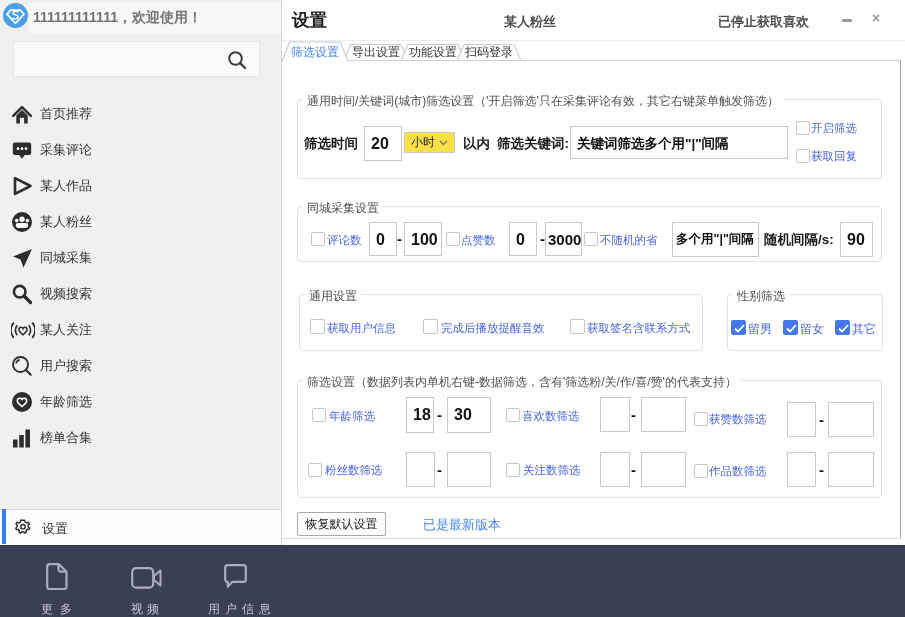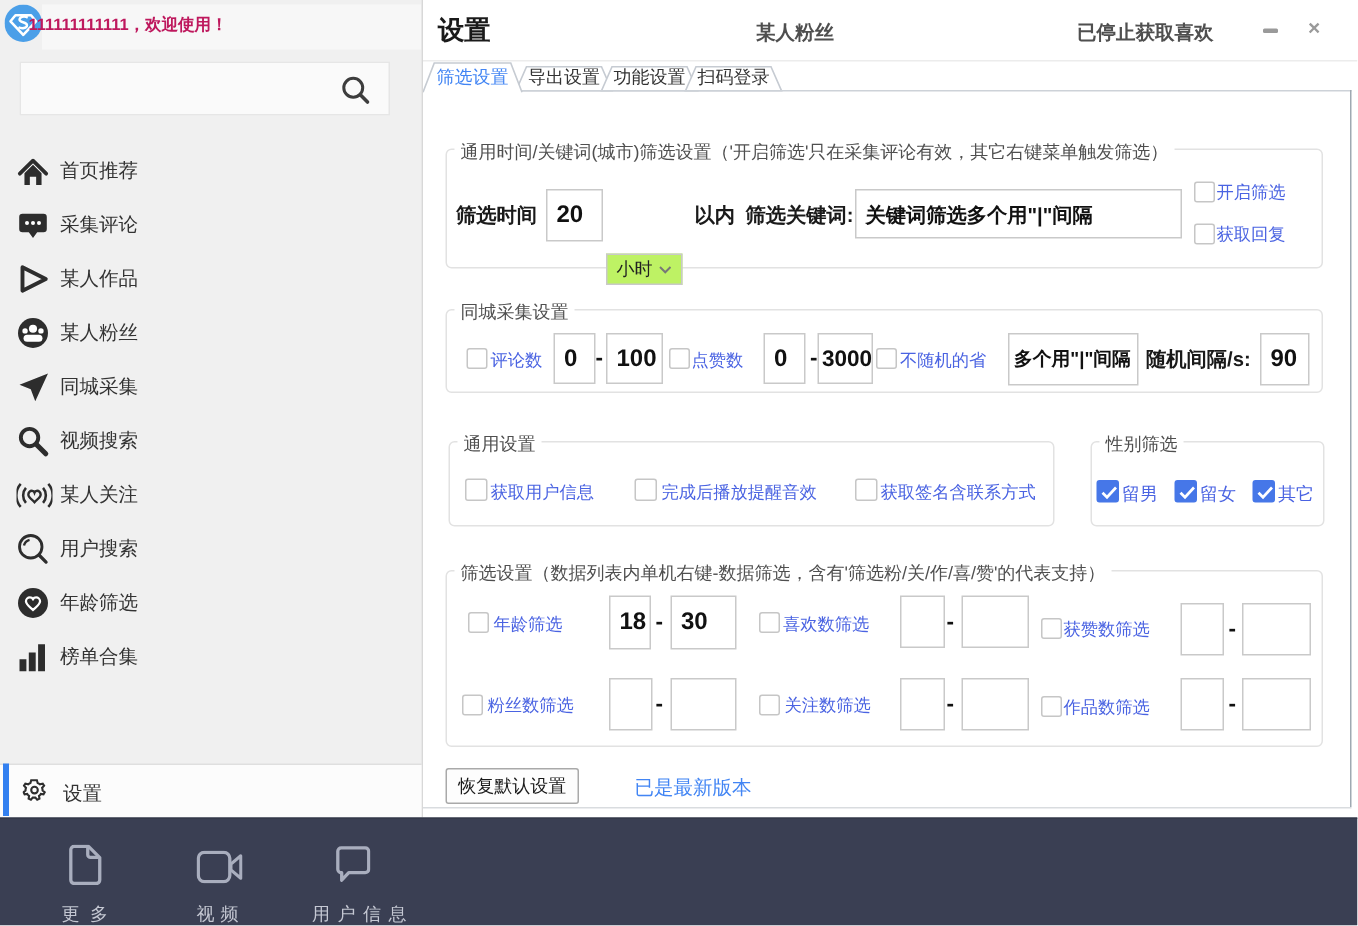--- a/index.html
+++ b/index.html
@@ -7,21 +7,21 @@
   font-family:"Liberation Sans",sans-serif; }
 .app { position:relative; width:905px; height:617px; }
 .abs { position:absolute; }
 
 
 .side { position:absolute; left:0; top:0; width:281px; height:545px; background:#f0f0f0; }
 .sideSep { position:absolute; left:0; top:509px; width:281px; height:1px; background:#dfdfdf; }
 .setRow { position:absolute; left:0; top:510px; width:281px; height:35px; background:#fcfcfc; }
 .blueStrip { position:absolute; left:2px; top:509px; width:4px; height:35px; background:#3380f0; }
 .vline { position:absolute; left:281px; top:0; width:1px; height:545px; background:#d8d8d8; }
-.titleTxt { position:absolute; left:19px; top:9px; font-size:11px; font-weight:bold; color:#be185d; }
+.titleTxt { position:absolute; left:33px; top:9px; font-size:14px; font-weight:bold; color:#737373; }
 .searchBox { position:absolute; left:13px; top:41px; width:247px; height:36px; background:#fafafa; border:1px solid #e6e6e6; }
 .mi { position:absolute; left:0; width:281px; height:36px; }
 .mi svg { position:absolute; left:11px; top:7px; }
 .mi .lbl { position:absolute; left:40px; top:50%; transform:translateY(-50%); font-size:13px; color:#333; }
 
 
 .rp { position:absolute; left:282px; top:0; width:623px; height:545px; background:#fff; }
 .rtitle { position:absolute; left:10px; top:8px; font-size:17.5px; font-weight:bold; color:#1a1a1a; }
 .rstat { position:absolute; top:13px; font-size:13px; font-weight:bold; color:#4f4f4f; }
 .titleLine { position:absolute; left:0; top:40px; width:623px; height:1px; background:#ececec; }
@@ -36,21 +36,21 @@
 
 .cb { position:absolute; width:14px; height:14px; background:#fff; border:1px solid #c6c6c6; border-radius:2px; }
 .cb.big { width:15px; height:15px; }
 .cb.on { background:#4677e8; border-color:#4677e8; }
 .cb.on svg { position:absolute; left:1px; top:2px; }
 .cbl { position:absolute; font-size:11.5px; color:#4a63e2; white-space:nowrap; }
 .blab { position:absolute; font-size:13.5px; font-weight:bold; color:#1a1a1a; white-space:nowrap; }
 .inp { position:absolute; background:#fff; border:1px solid #c9c9c9; font-weight:bold; color:#111; font-size:16px; line-height:33px; padding-left:6px; white-space:nowrap; overflow:hidden; }
 .inp.small { font-size:13.5px; }
 .dash { position:absolute; font-weight:bold; color:#111; font-size:15px; }
-.sel { position:absolute; background:#bef264; border:1px solid #c9c9c9; font-size:12px; color:#222; line-height:19px; padding-left:6px;margin-top:37px; }
+.sel { position:absolute; background:#fde047; border:1px solid #c9c9c9; font-size:12px; color:#222; line-height:19px; padding-left:6px; }
 .sel .chev { position:absolute; right:6px; top:7px; }
 
 .btnReset { position:absolute; left:15px; top:512px; width:89px; height:24px; border:1px solid #a9a9a9; border-radius:2px; background:#fdfdfd; font-size:12px; color:#1a1a1a; text-align:center; line-height:22px; }
 .newest { position:absolute; left:141px; top:516px; font-size:13px; color:#4285f4; }
 
 
 .bbar { position:absolute; left:0; top:545px; width:905px; height:72px; background:#3a3f53; border-top:1px solid #333849; }
 .bbar .blb { position:absolute; top:55px; font-size:12px; color:#c5c8d3; letter-spacing:4px; white-space:nowrap; }
 </style>
 </head>

